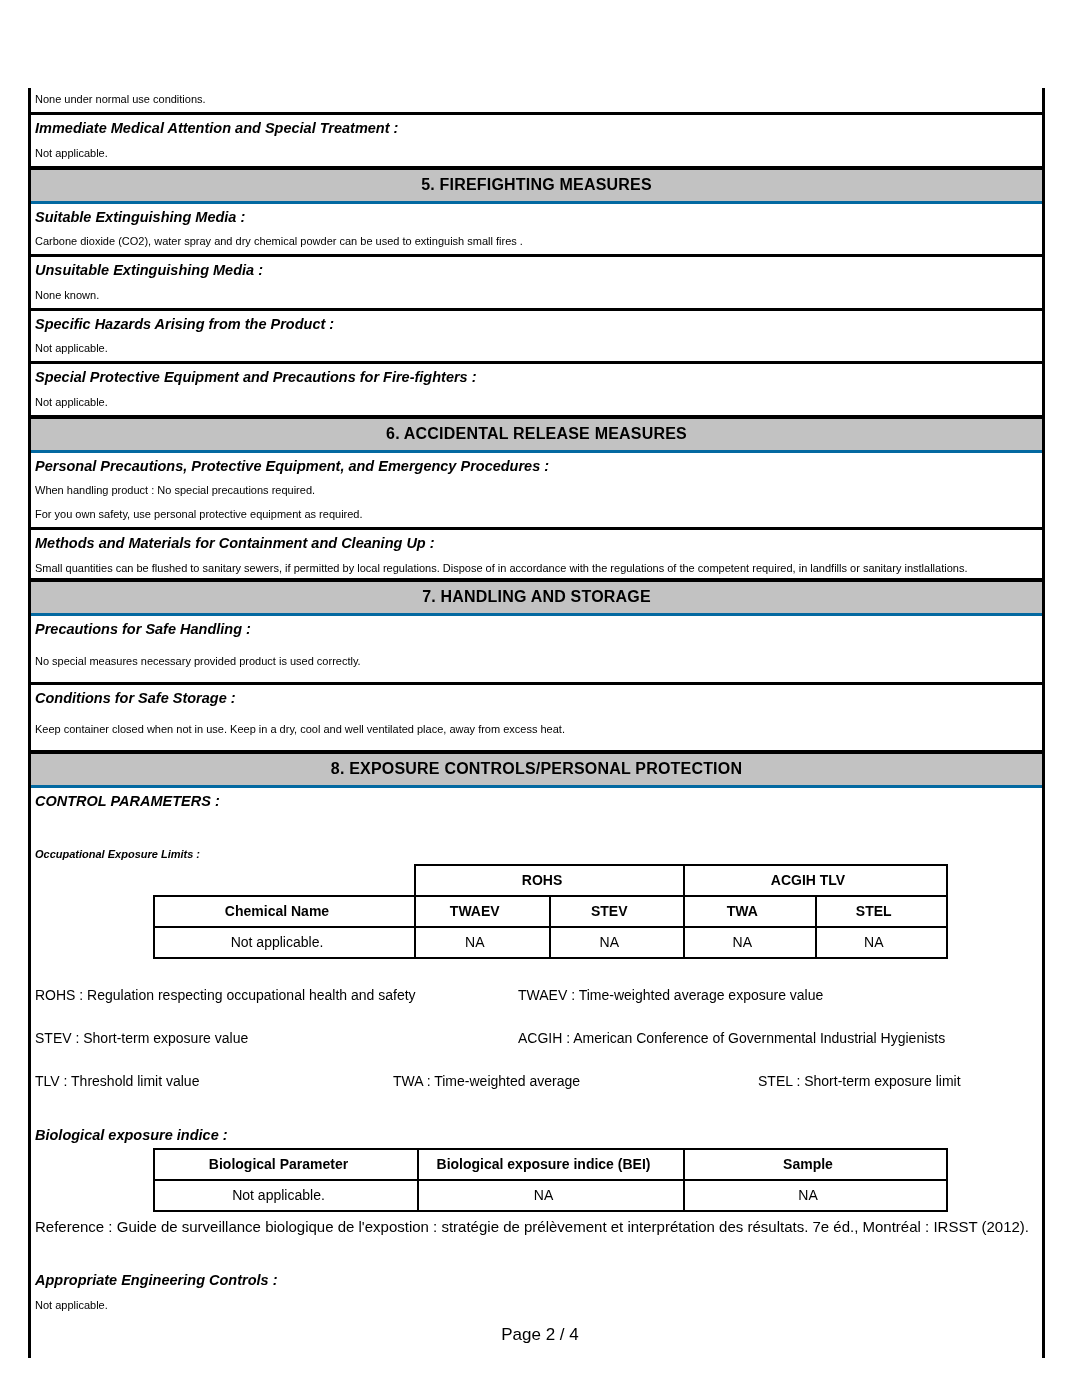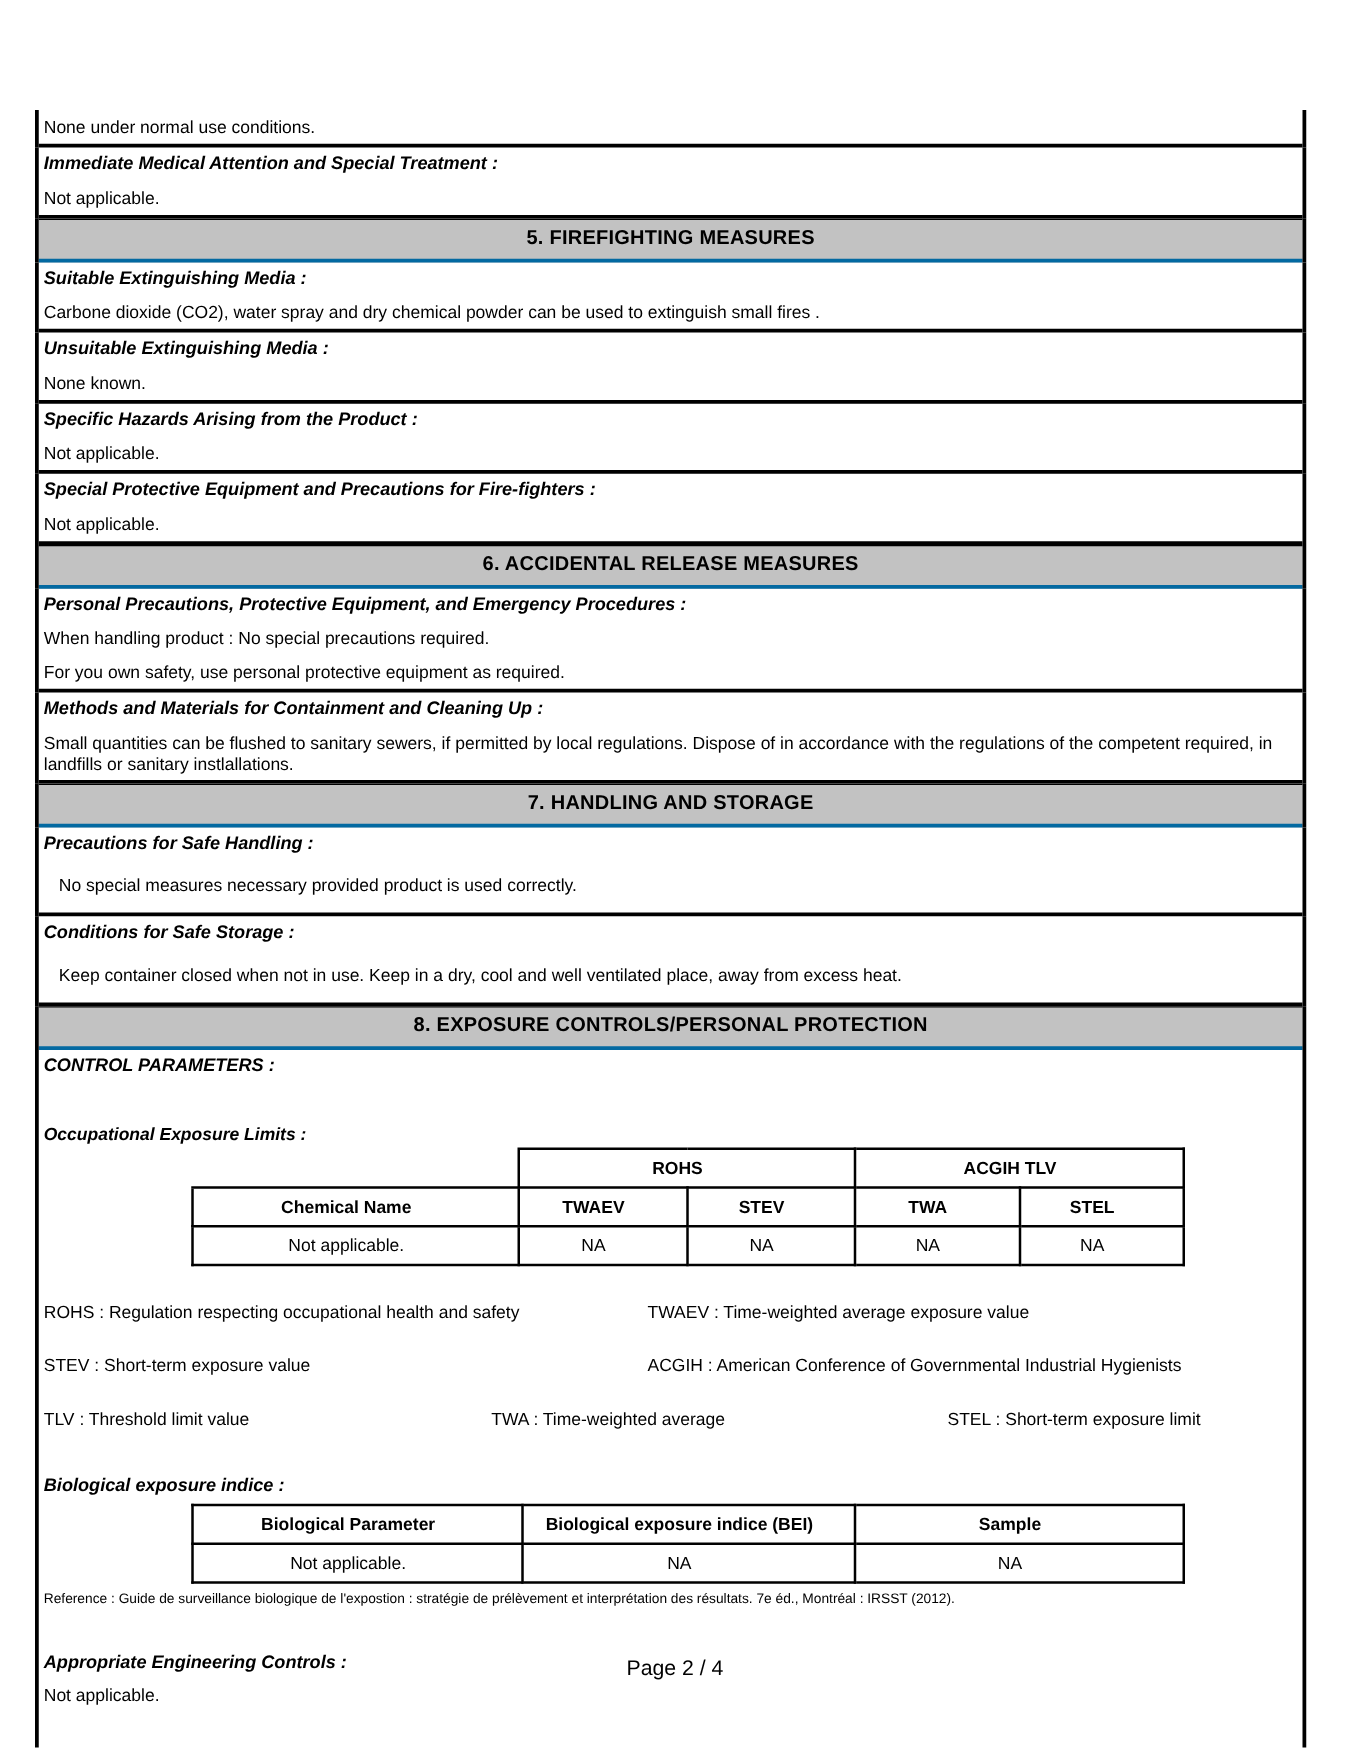--- a/index.html
+++ b/index.html
@@ -39,37 +39,37 @@
     vertical-align: top;
   }
 
   
   .block {
     border-bottom: 3px solid #000;
   }
   .block.no-bottom { border-bottom: none; }
 
   .line {
-    font-size: 14px;
+    font-size: 11px;
     line-height: 1.0;
     padding: 6px 0 7px 4px;
     white-space: pre-wrap;
   }
   .line.head {
     font-weight: bold;
     font-style: italic;
     font-size: 14.5px;
     padding: 6px 0 6px 4px;
   }
   .line.wrap {
     padding: 5px 6px 3px 4px;
     line-height: 1.25;
   }
   .line.spaced {
-    padding: 13px 0 15px 16px;
+    padding: 13px 0 15px 4px;
   }
   .line.head-spaced {
     font-weight: bold;
     font-style: italic;
     padding: 8px 0 4px 4px;
   }
 
   
   .section-banner {
     background: #c2c2c2;
@@ -110,21 +110,21 @@
     font-size: 14px;
     margin-top: 15px;
   }
   .legend-row span {
     position: absolute;
     top: 5px;
     white-space: nowrap;
   }
 
   .ref-line {
-    font-size: 11px;
+    font-size: 15px;
     padding: 6px 0 6px 4px;
   }
   .gap-md { height: 26px; }
   .gap-lg { height: 40px; }
 
   .page-footer {
     position: absolute;
     left: 0;
     top: 1325px;
     width: 1080px;

